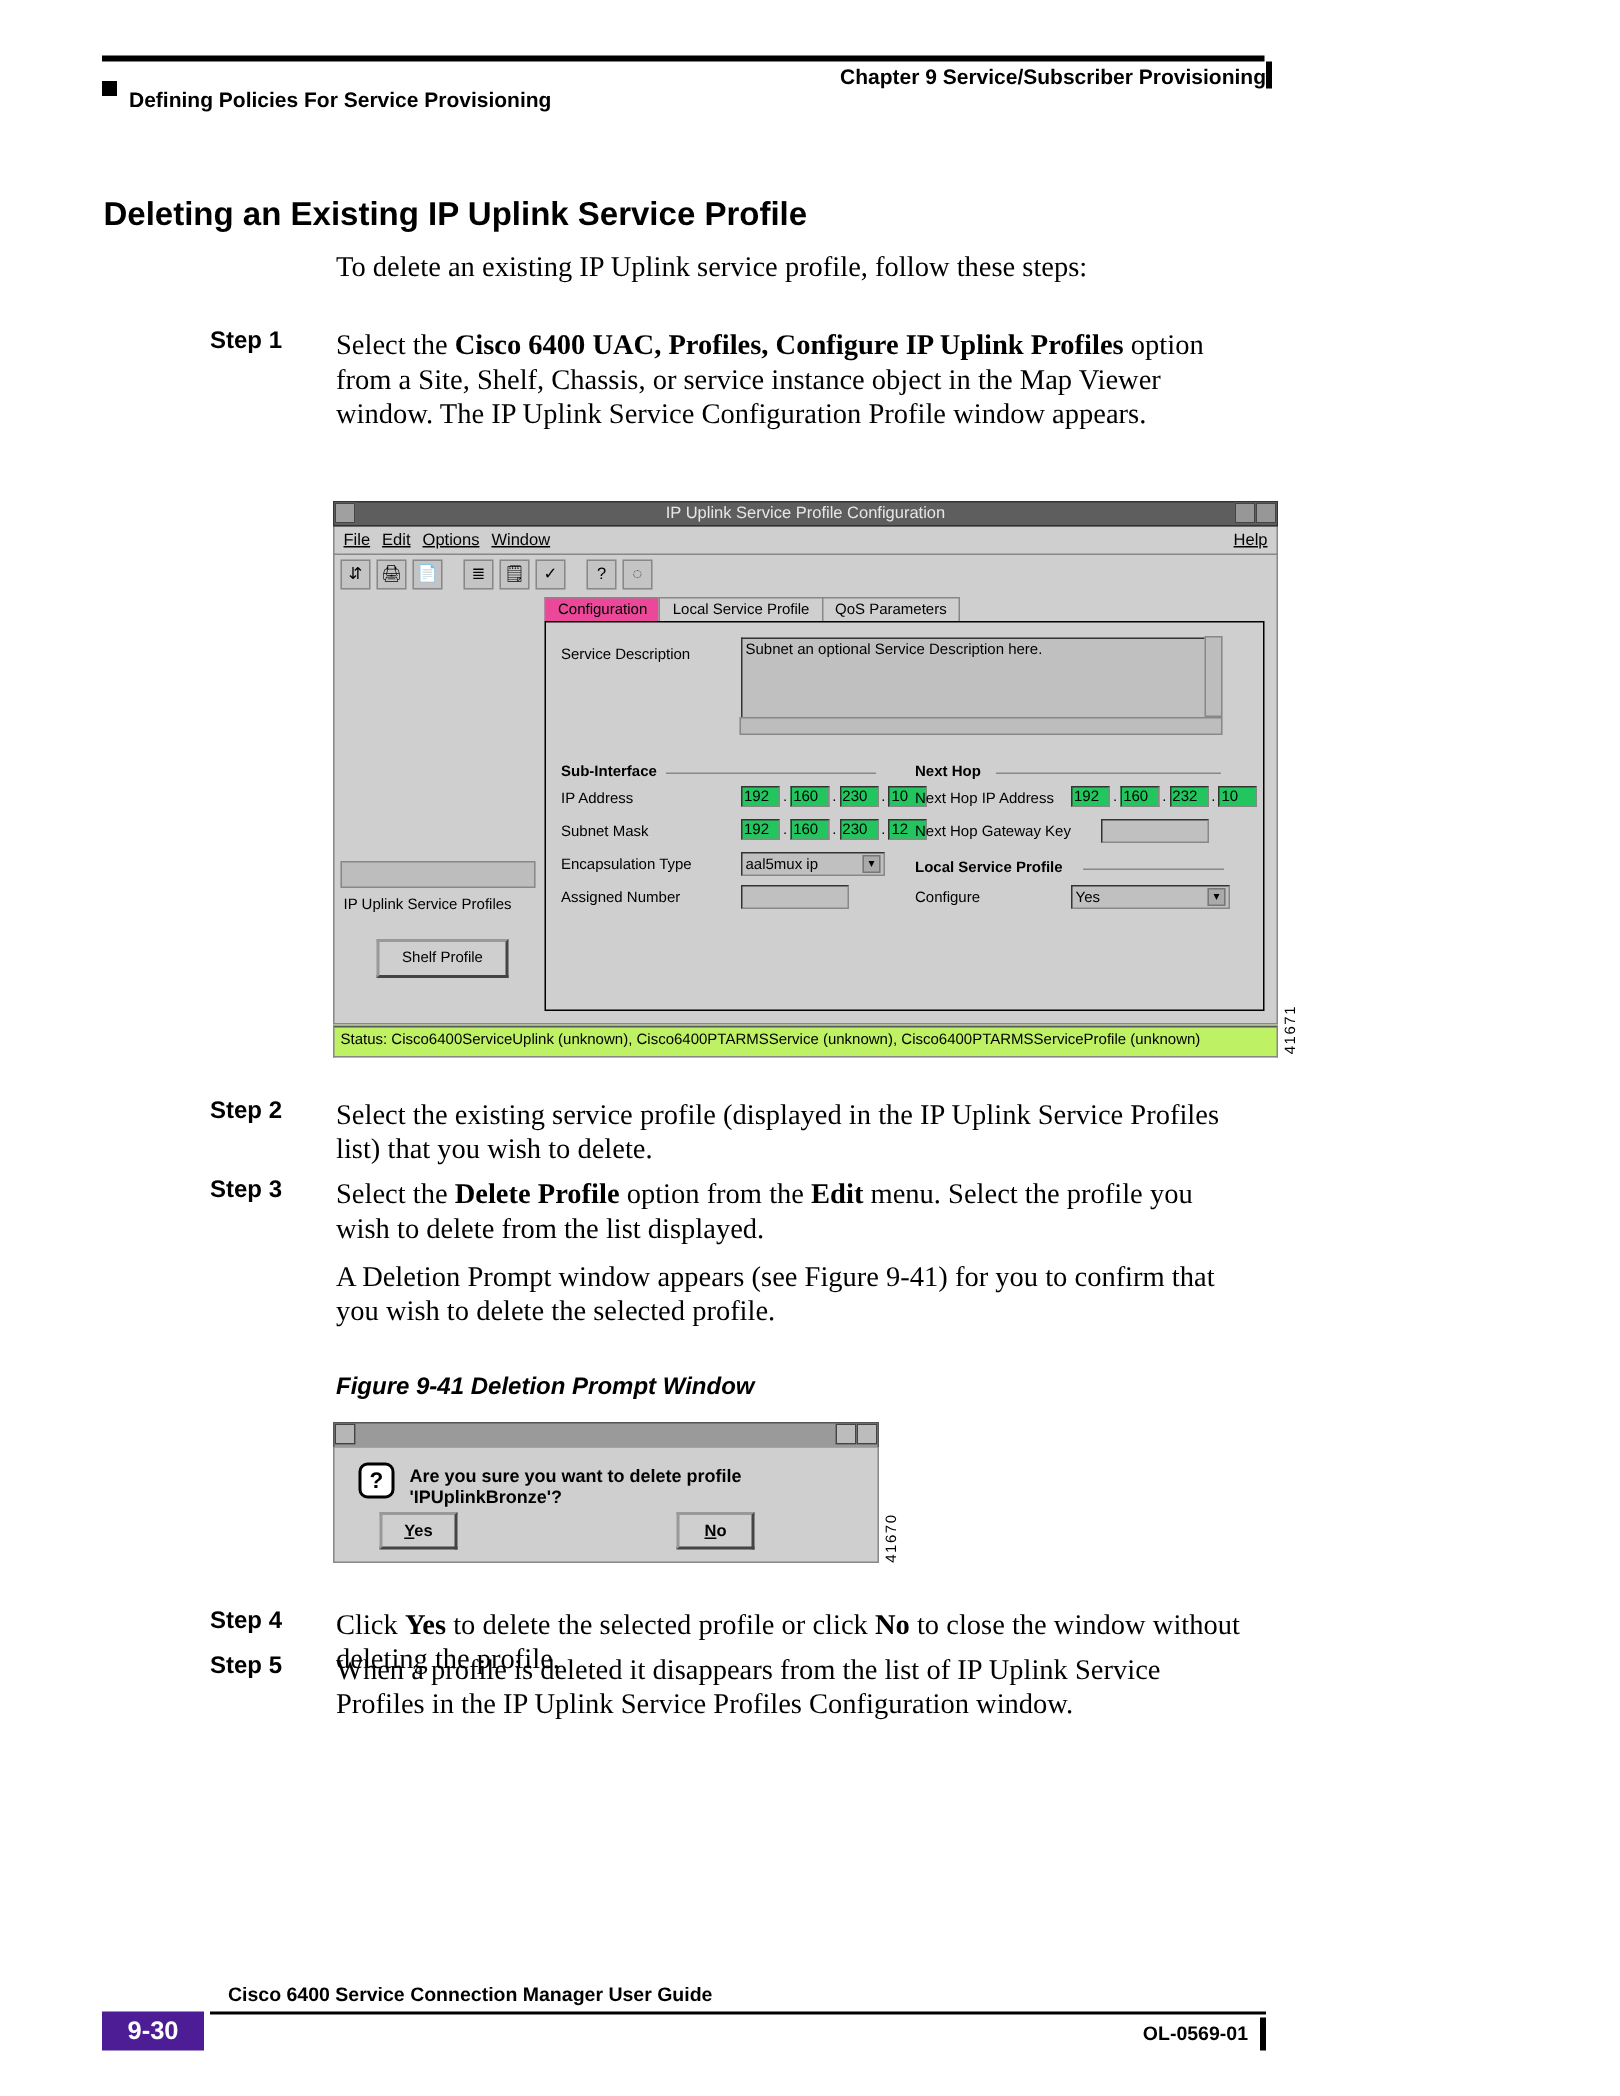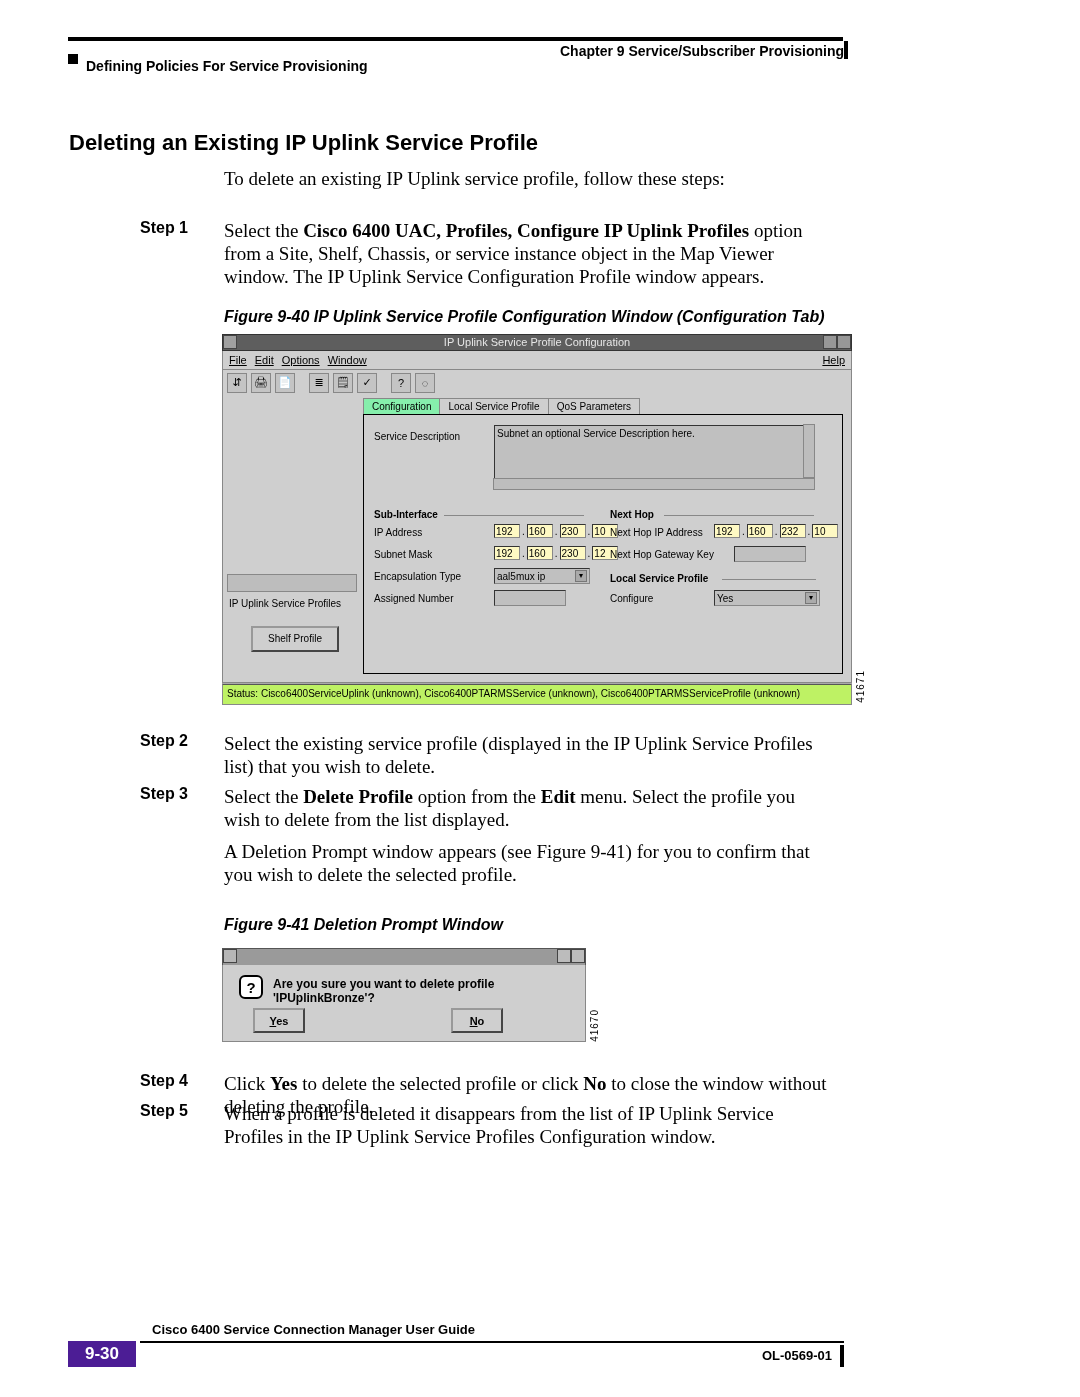--- a/index.html
+++ b/index.html
@@ -39,28 +39,28 @@
 .shot1 .body { position: absolute; top: 60px; left: 0; right: 0; bottom: 22px; background: #cfcfcf; border: 1px solid #888; border-top:none;}
 .shot1 .leftlist { position: absolute; left: 4px; top: 6px; width: 128px; height: 172px; background: #cfcfcf; border: 1px inset #888; font: 10px Arial; color: #000; padding: 2px; box-sizing: border-box;}
 .shot1 .leftlist .sel { background: #fff; color: #000; display:inline-block; width:100%; }
 .shot1 .leftlist .sb { position:absolute; right:-2px; top:-1px; width:10px; height:172px; background:#bdbdbd; border:1px solid #888;}
 .shot1 .leftlist-bot { position: absolute; left: 4px; top: 180px; width: 128px; height: 16px; background:#bdbdbd; border:1px solid #888;}
 .shot1 .leftlbl { position: absolute; left: 6px; top: 204px; font: 10px Arial;}
 .shot1 .createbtn { position:absolute; left: 28px; top: 232px; width: 84px; height: 22px; background:#cfcfcf; border:2px outset #999; font:10px Arial; text-align:center; line-height:22px;}
 
 .shot1 .tabs { position:absolute; left: 140px; top: 4px; font:10px Arial; display:flex; }
 .shot1 .tabs .tab { border:1px solid #888; border-bottom:none; padding:2px 8px; background:#cfcfcf; margin-right:-1px;}
-.shot1 .tabs .tab.active { background:#86efac; font-weight:normal;}
+.shot1 .tabs .tab.active { background:#ec4899; font-weight:normal;}
 .shot1 .panel { position:absolute; left:140px; top:20px; right:8px; bottom:8px; border:1px solid #000000; background:#cfcfcf;}
 .shot1 .panel .lab { position:absolute; font:10px Arial; }
 .shot1 .panel .desc { position:absolute; left:130px; top:10px; width:314px; height:48px; background:#c0c0c0; border:1px inset #888; font:10px Arial; padding:2px;}
 .shot1 .panel .desc .vscroll{position:absolute; right:-2px; top:-2px; width:10px; height:52px; background:#bdbdbd; border:1px solid #888;}
 .shot1 .panel .desc .hscroll{position:absolute; left:-2px; bottom:-12px; width:320px; height:10px; background:#bdbdbd; border:1px solid #888;}
 .shot1 .oct { display:inline-flex; gap:2px; align-items:center; font:10px Arial;}
-.shot1 .oct input { width:22px; height:12px; font:10px Arial; background:#fef9c3; border:1px inset #888; padding:0 1px;}
+.shot1 .oct input { width:22px; height:12px; font:10px Arial; background:#22c55e; border:1px inset #888; padding:0 1px;}
 .shot1 .field { width:70px; height:14px; font:10px Arial; background:#c0c0c0; border:1px inset #888;}
 .shot1 .combo { width:70px; height:14px; font:10px Arial; background:#c0c0c0; border:1px inset #888; display:inline-flex; align-items:center; justify-content:space-between; padding:0 2px;}
 .shot1 .combo .arr { width:10px; height:10px; background:#aaa; border:1px solid #777; font-size:8px; text-align:center; line-height:9px;}
 .shot1 .grp-title { position:absolute; font:bold 10px Arial;}
 .shot1 .hr { position:absolute; height:1px; background:#888;}
 .shot1 .status { position:absolute; left:0; right:0; bottom:0; height:22px; background:#bef264; border:1px solid #888; border-top: 2px ridge #aaa; font:10px Arial; padding:3px 4px; box-sizing:border-box;}
 .shot1-id { position:absolute; right:-14px; bottom:2px; font:10px Arial; letter-spacing:1px; writing-mode: vertical-rl; transform: rotate(180deg);}
 
 
 .shot2 { position: absolute; top: 948px; left: 222px; width: 364px; height: 94px; font-family: "MS Sans Serif", Arial, sans-serif;}
@@ -98,23 +98,20 @@
   <div class="h2">Deleting an Existing IP Uplink Service Profile</div>
   <div class="intro">To delete an existing IP Uplink service profile, follow these steps:</div>
 
   <div class="step" style="top:219px;">
     <div class="step-label">Step 1</div>
     <div class="step-body">
       <span>Select the </span><b>Cisco 6400 UAC, Profiles, Configure IP Uplink Profiles</b><span> option from a Site, Shelf, Chassis, or service instance object in the Map Viewer window. The IP Uplink Service Configuration Profile window appears.</span>
     </div>
   </div>
 
-  <div class="step" style="top:308px;">
-    <div class="fig-caption">Figure 9-40   IP Uplink Service Profile Configuration Window (Configuration Tab)</div>
-  </div>
 
   <div class="shot1">
     <div class="titlebar">
       <div class="sysmenu"></div>
       <div class="caption">IP Uplink Service Profile Configuration</div>
       <div class="rectrl">
           <div></div>
           <div></div>
         </div>
     </div>

